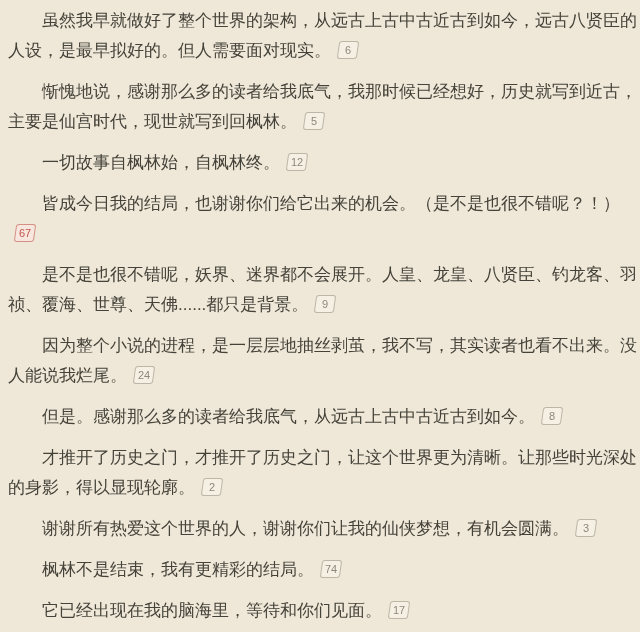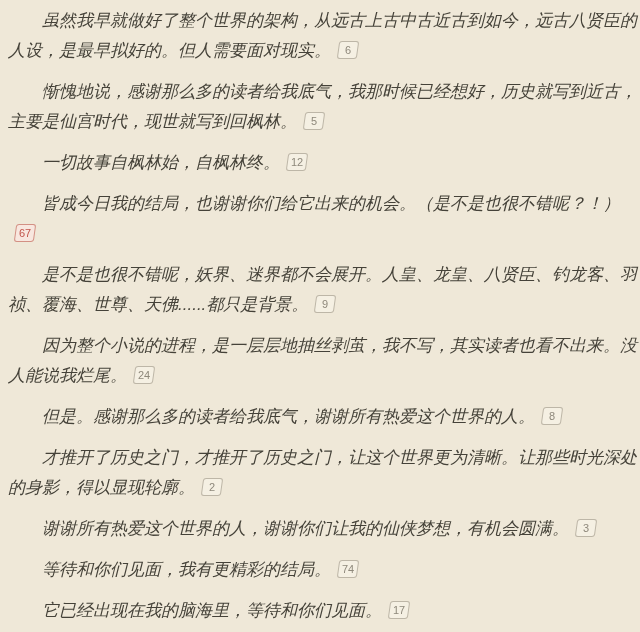--- a/index.html
+++ b/index.html
@@ -24,21 +24,20 @@
     letter-spacing: 0;
   }
   .para {
     margin: 0 0 11px 0;
     text-indent: 2em;
     word-break: normal;
     line-break: strict;
   }
   .ptext {
     text-indent: 0;
-    font-style: italic;
   }
   .badge {
     display: inline-block;
     text-indent: 0;
     margin-left: 7px;
     min-width: 12px;
     height: 16px;
     padding: 0 3px;
     line-height: 16px;
     text-align: center;
@@ -71,25 +70,25 @@
   <p class="para"><span class="ptext">惭愧地说，感谢那么多的读者给我底气，我那时候已经想好，历史就写到近古，主要是仙宫时代，现世就写到回枫林。</span><span class="badge"><span class="badge-num">5</span></span></p>
 
   <p class="para"><span class="ptext">一切故事自枫林始，自枫林终。</span><span class="badge"><span class="badge-num">12</span></span></p>
 
   <p class="para"><span class="ptext">皆成今日我的结局，也谢谢你们给它出来的机会。（是不是也很不错呢？！）</span><span class="badge hot"><span class="badge-num">67</span></span></p>
 
   <p class="para"><span class="ptext">是不是也很不错呢，妖界、迷界都不会展开。人皇、龙皇、八贤臣、钓龙客、羽祯、覆海、世尊、天佛......都只是背景。</span><span class="badge"><span class="badge-num">9</span></span></p>
 
   <p class="para"><span class="ptext">因为整个小说的进程，是一层层地抽丝剥茧，我不写，其实读者也看不出来。没人能说我烂尾。</span><span class="badge"><span class="badge-num">24</span></span></p>
 
-  <p class="para"><span class="ptext">但是。感谢那么多的读者给我底气，谢谢所有热爱这个世界的人。</span><span class="badge"><span class="badge-num">8</span></span></p>
+  <p class="para"><span class="ptext">但是。感谢那么多的读者给我底气，从远古上古中古近古到如今。</span><span class="badge"><span class="badge-num">8</span></span></p>
 
   <p class="para"><span class="ptext">才推开了历史之门，才推开了历史之门，让这个世界更为清晰。让那些时光深处的身影，得以显现轮廓。</span><span class="badge"><span class="badge-num">2</span></span></p>
 
   <p class="para"><span class="ptext">谢谢所有热爱这个世界的人，谢谢你们让我的仙侠梦想，有机会圆满。</span><span class="badge"><span class="badge-num">3</span></span></p>
 
-  <p class="para"><span class="ptext">等待和你们见面，我有更精彩的结局。</span><span class="badge"><span class="badge-num">74</span></span></p>
+  <p class="para"><span class="ptext">枫林不是结束，我有更精彩的结局。</span><span class="badge"><span class="badge-num">74</span></span></p>
 
   <p class="para"><span class="ptext">它已经出现在我的脑海里，等待和你们见面。</span><span class="badge"><span class="badge-num">17</span></span></p>
 
   <p class="para"><span class="ptext">也谢谢你们给它出来的机会。</span><span class="badge"><span class="badge-num">8</span></span></p>
 </div>
 </main>
 
 </body></html>

